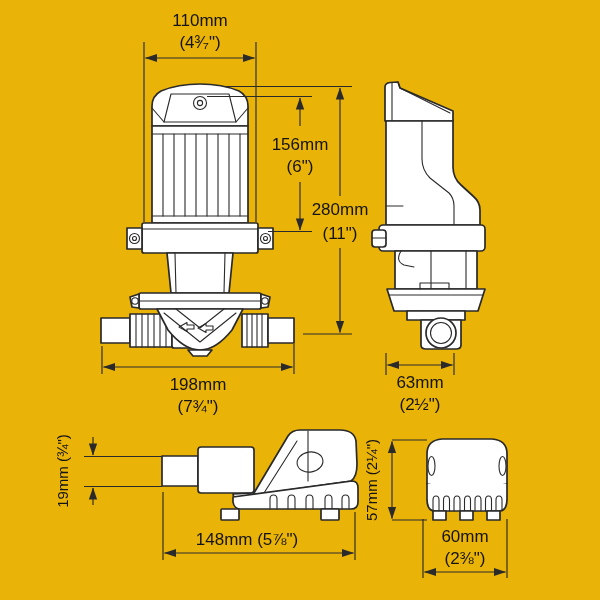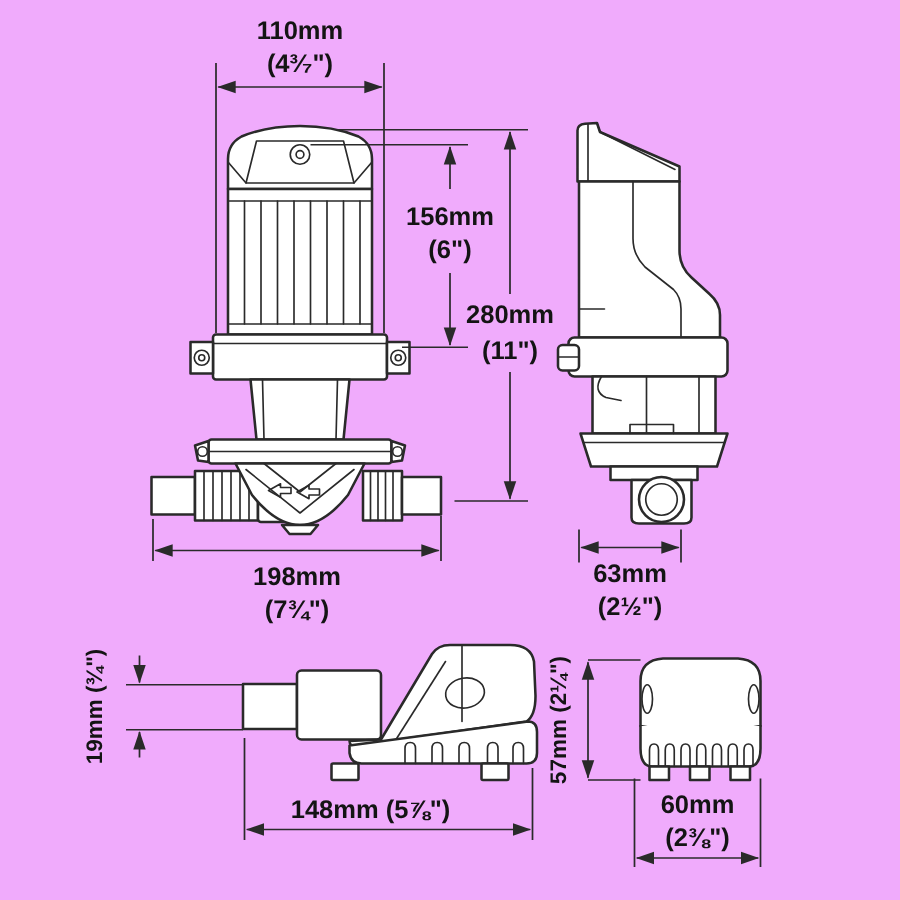--- a/index.html
+++ b/index.html
@@ -1,16 +1,16 @@
 <!DOCTYPE html>
 <html><head>
 <meta charset="utf-8">
 <style>
   html,body{margin:0;padding:0;background:#ffffff;}
-  .stage{width:600px;height:600px;position:relative;background:#f0abfc;overflow:hidden;font-weight:bold;}
+  .stage{width:600px;height:600px;position:relative;background:#eab308;overflow:hidden;}
   .part{fill:#ffffff;stroke:#2a2a2a;stroke-width:1.7;stroke-linejoin:round;stroke-linecap:round;}
   .det{fill:none;stroke:#2a2a2a;stroke-width:1.1;stroke-linejoin:round;stroke-linecap:round;}
   .dim{fill:none;stroke:#2a2a2a;stroke-width:1.15;}
   .lbl{font-family:"Liberation Sans","DejaVu Sans",sans-serif;font-size:17px;fill:#141414;text-anchor:middle;}
   .lblv{font-family:"Liberation Sans","DejaVu Sans",sans-serif;font-size:15px;fill:#141414;text-anchor:middle;}
 </style>
 </head>
 <body>
 
 <div class="stage">

